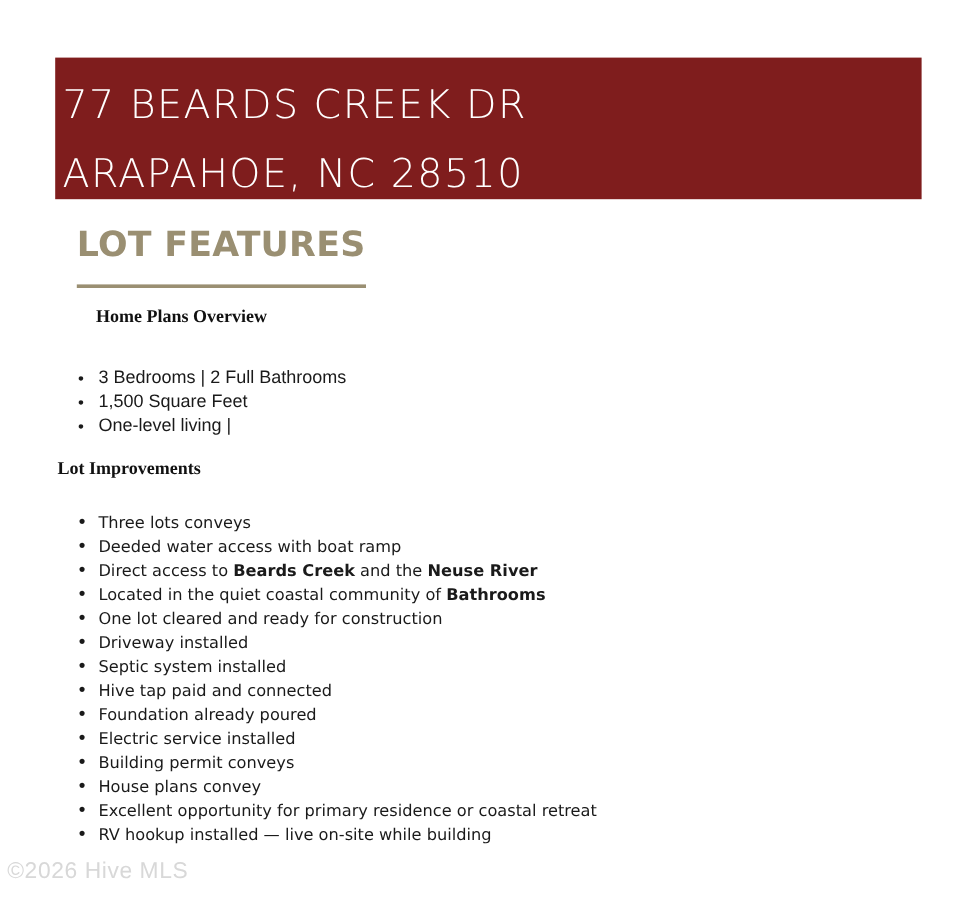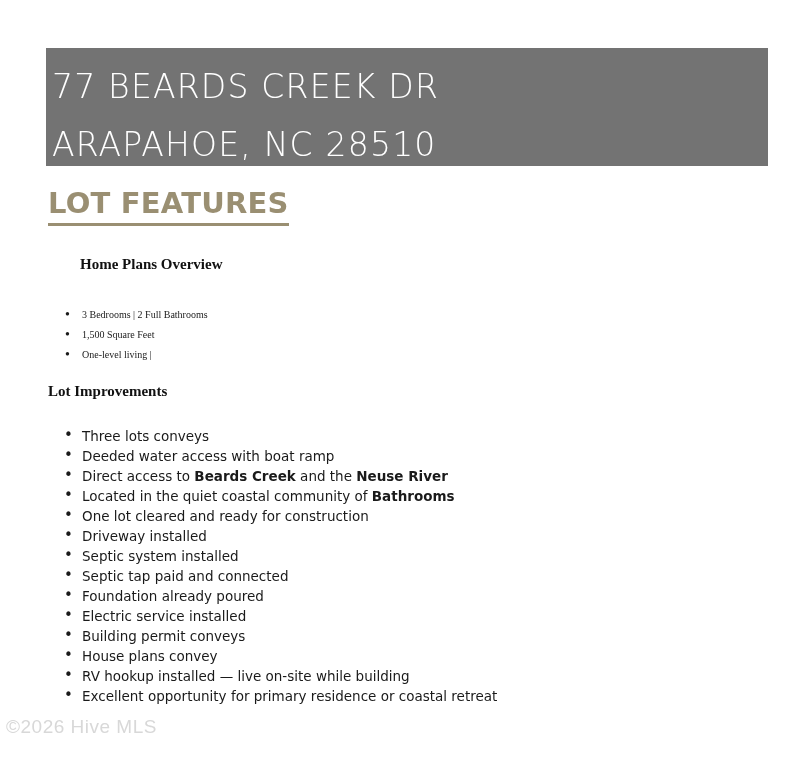--- a/index.html
+++ b/index.html
@@ -19,45 +19,45 @@
     left: 0; top: 0;
     width: 804px;
     height: 768px;
   }
   .address-banner {
     position: absolute;
     left: 46px;
     top: 48px;
     width: 722px;
     height: 118px;
-    background: #737373;
+    background: #7f1d1d;
     box-sizing: border-box;
     padding: 10px 0 4px 6px;
   }
   .address-line {
     font-family: "DejaVu Sans", sans-serif;
     font-size: 33px;
     font-weight: 300;
     letter-spacing: 1.2px;
     color: #ffffff;
     line-height: 58px;
     white-space: nowrap;
   }
   .lot-features {
     position: absolute;
-    left: 48px;
+    left: 64px;
     top: 186px;
     font-family: "DejaVu Sans", sans-serif;
     font-size: 29px;
     font-weight: bold;
     letter-spacing: 0.2px;
     color: #9a8f72;
     border-bottom: 3px solid #9a8f72;
     display: inline-block;
-    padding-bottom: 3px;
+    padding-bottom: 17px;
     line-height: 34px;
   }
   .section-heading {
     position: absolute;
     left: 48px;
     font-family: "Liberation Serif", serif;
     font-weight: bold;
     font-size: 15px;
     color: #111111;
   }
@@ -78,22 +78,22 @@
     content: "\2022";
     position: absolute;
     left: -17px;
     top: 0;
     font-size: 14px;
     color: #1a1a1a;
   }
   #list-home-plans {
     left: 48px;
     top: 305px;
-    font-family: Liberation Serif, serif;
-    font-size: 10px;
+    font-family: Liberation Sans, sans-serif;
+    font-size: 15px;
     line-height: 20px;
   }
   #list-lot-improvements {
     left: 48px;
     top: 427px;
     font-family: "DejaVu Sans", sans-serif;
     font-size: 13.5px;
     line-height: 19.5px;
   }
   #list-lot-improvements li { padding-bottom: 0.5px; }
@@ -133,24 +133,24 @@
   <div class="section-heading" id="heading-lot-improvements">Lot Improvements</div>
 
   <ul class="bullets" id="list-lot-improvements">
     <li>Three lots conveys</li>
     <li>Deeded water access with boat ramp</li>
     <li id="li-direct-access">Direct access to <b>Beards Creek</b> and the <b>Neuse River</b></li>
     <li id="li-community">Located in the quiet coastal community of <b>Bathrooms</b></li>
     <li>One lot cleared and ready for construction</li>
     <li>Driveway installed</li>
     <li>Septic system installed</li>
-    <li>Septic tap paid and connected</li>
+    <li>Hive tap paid and connected</li>
     <li>Foundation already poured</li>
     <li>Electric service installed</li>
     <li>Building permit conveys</li>
     <li>House plans convey</li>
+    <li>Excellent opportunity for primary residence or coastal retreat</li>
     <li>RV hookup installed — live on-site while building</li>
-    <li>Excellent opportunity for primary residence or coastal retreat</li>
   </ul>
 
   <div class="watermark">©2026 Hive MLS</div>
 
 </div>
 
 </body></html>

